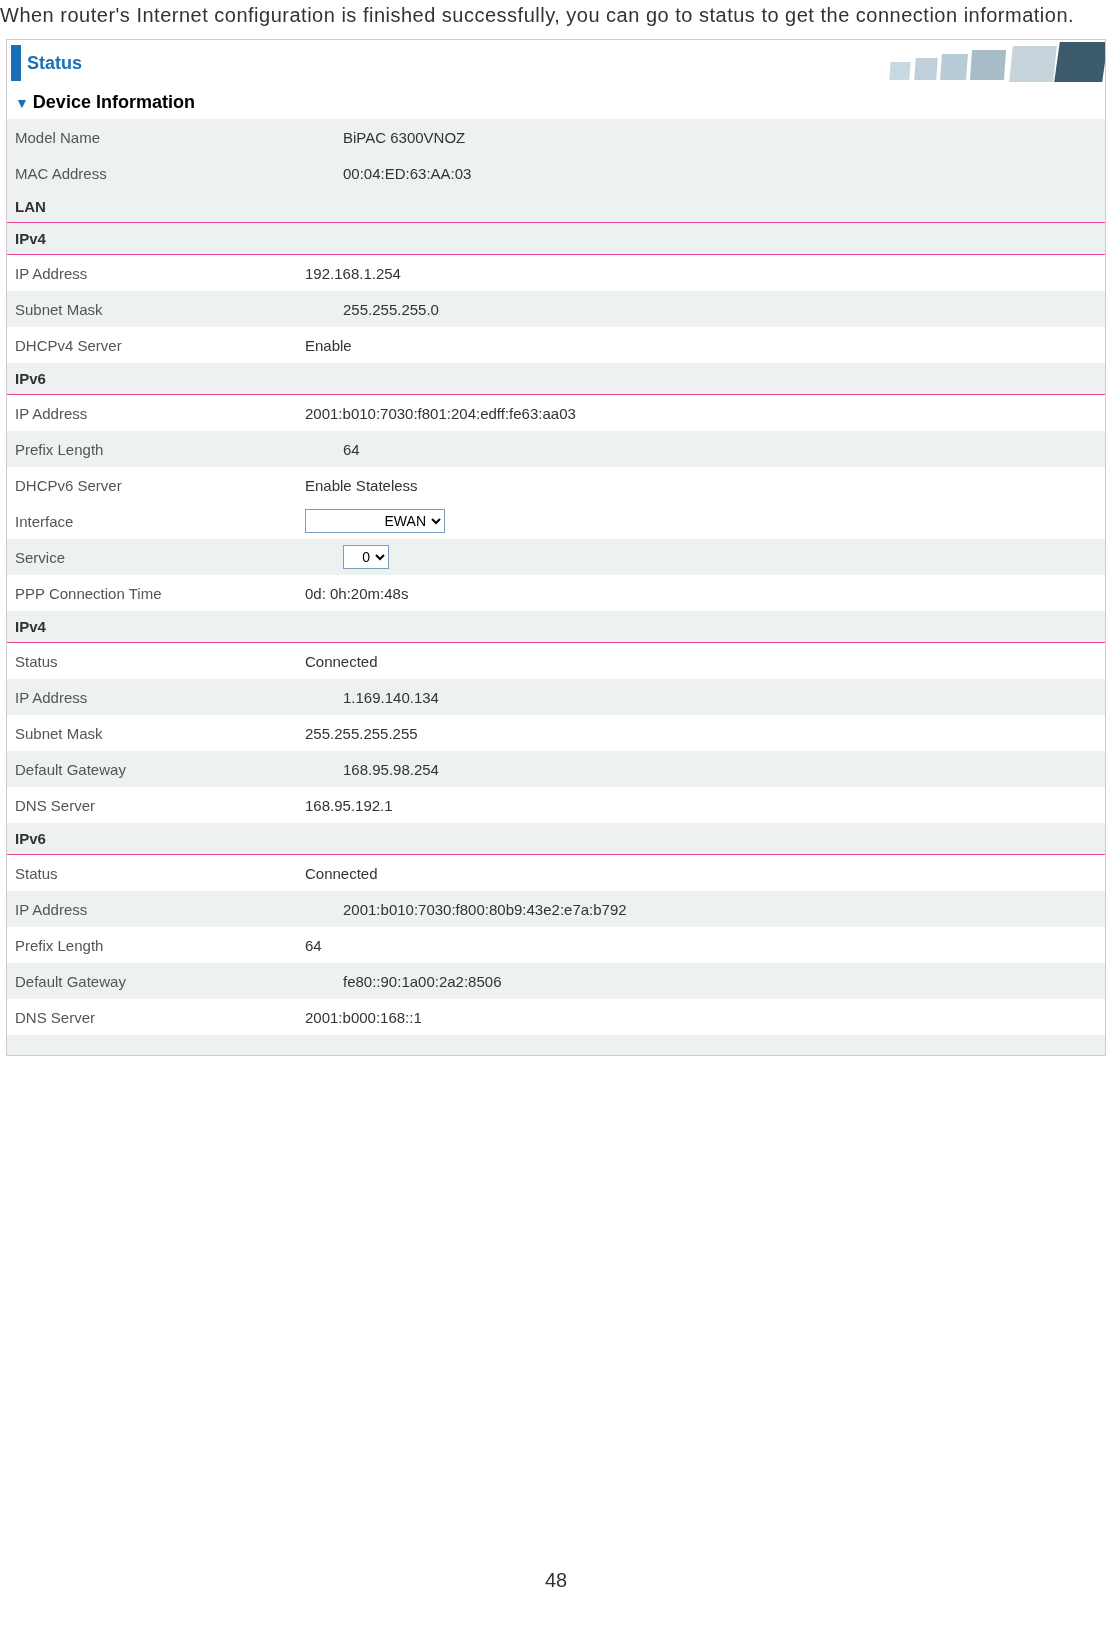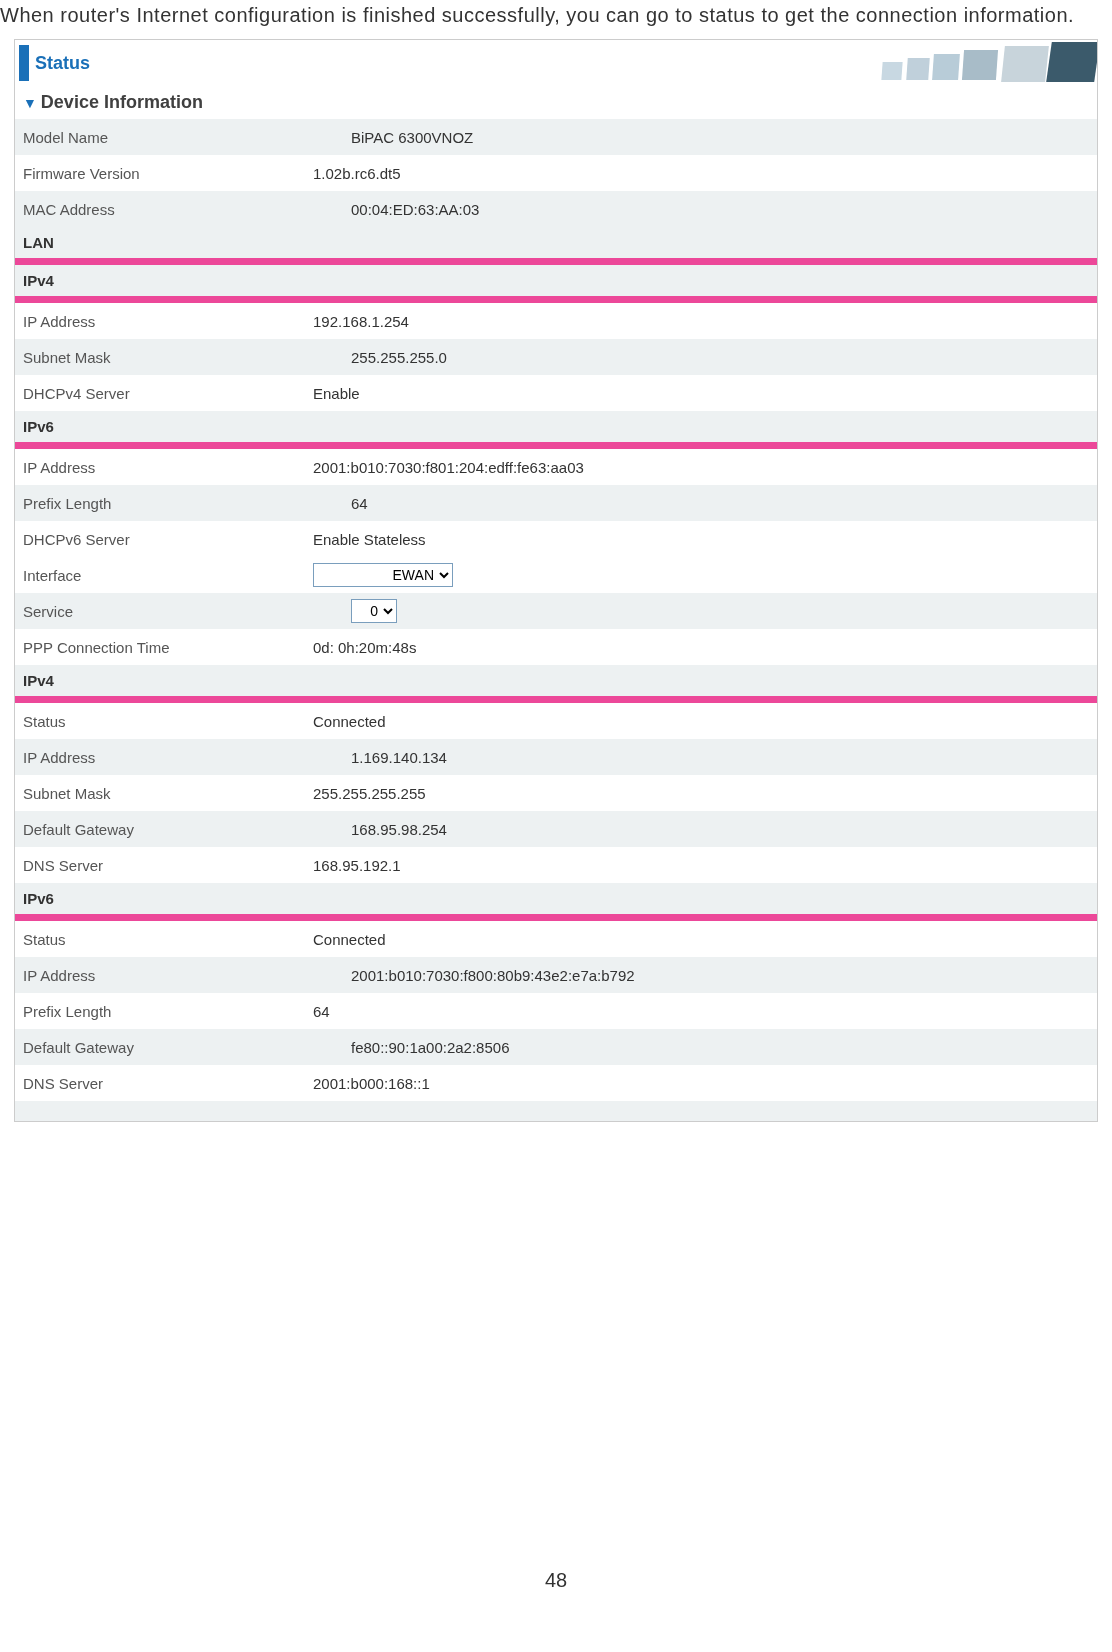--- a/index.html
+++ b/index.html
@@ -21,21 +21,21 @@
     }
     .intro-text {
       font-size: 20px;
       color: #333;
       padding: 4px 10px 8px 0;
       text-align: justify;
       letter-spacing: 0.5px;
     }
     .panel {
       border: 1px solid #ccc;
-      margin: 4px 14px;
+      margin: 4px 6px;
     }
     .status-header {
       height: 46px;
       background: #fff;
       display: flex;
       align-items: center;
       position: relative;
       overflow: hidden;
     }
     .status-bar {
@@ -115,31 +115,31 @@
       padding: 6px 8px;
       display: flex;
       align-items: center;
     }
     .section-header .caret {
       color: #1a70b8;
       font-size: 14px;
       margin-right: 4px;
     }
     .section-header .title {
-      color: #404040;
+      color: #000000;
       font-weight: bold;
       font-size: 18px;
     }
     .subsection-header {
       background: #edf1f2;
       padding: 7px 8px;
       font-weight: bold;
       color: #333;
       font-size: 15px;
-      border-bottom: 7px solid #ec4899;
+      border-bottom: 1px solid #ec4899;
     }
     .row {
       display: flex;
       align-items: center;
       min-height: 36px;
       padding: 6px 8px;
       font-size: 15px;
     }
     .row-alt {
       background: #edf1f2;
@@ -203,24 +203,20 @@
 
     <div class="section-header">
       <span class="caret">▼</span>
       <span class="title">Device Information</span>
     </div>
 
     <div class="row row-alt">
       <div class="label">Model Name</div>
       <div class="value">BiPAC 6300VNOZ</div>
     </div>
-    <div class="row row-white">
-      <div class="label">Firmware Version</div>
-      <div class="value">1.02b.rc6.dt5</div>
-    </div>
     <div class="row row-alt">
       <div class="label">MAC Address</div>
       <div class="value">00:04:ED:63:AA:03</div>
     </div>
 
     <div class="subsection-header">LAN</div>
     <div class="subsection-header">IPv4</div>
     <div class="row row-white">
       <div class="label">IP Address</div>
       <div class="value">192.168.1.254</div>

